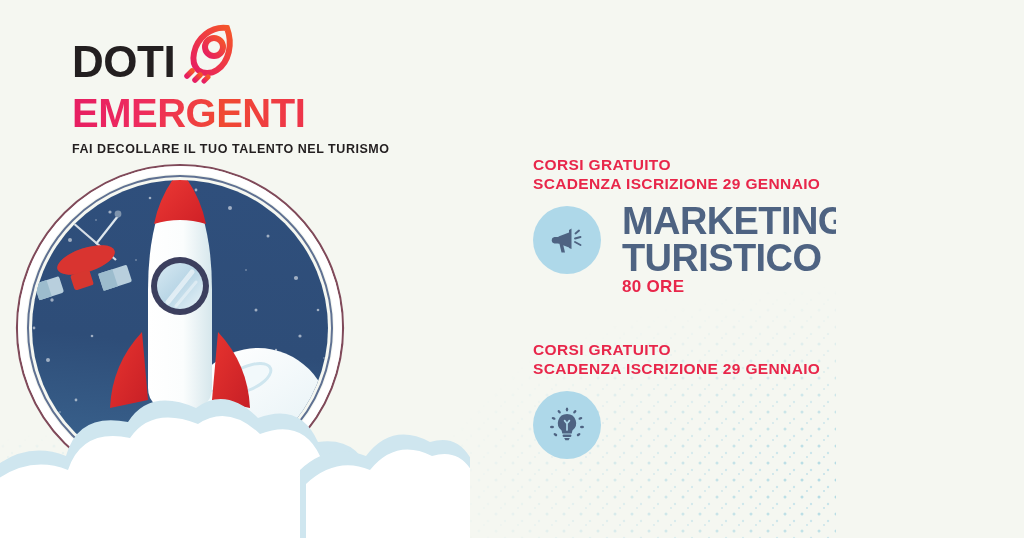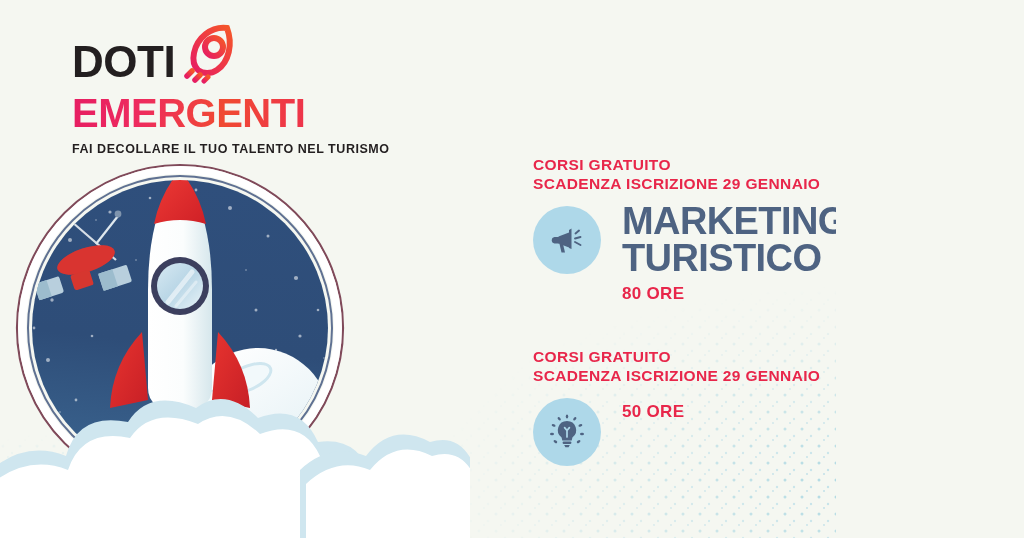--- a/index.html
+++ b/index.html
@@ -120,21 +120,20 @@
     font-weight:bold;
     line-height:37px;
     letter-spacing:-0.6px;
     font-family:"Liberation Sans", sans-serif;
   }
   .course-hours {
     color:#e8264a;
     font-size:17px;
     font-weight:bold;
     letter-spacing:0.3px;
-    margin-top:7px;
     font-family:"Liberation Sans", sans-serif;
   }
 </style>
 </head>
 <body>
 
 <div id="banner">
 
   <svg id="dot-texture" width="1024" height="538" viewBox="0 0 1024 538" aria-hidden="true">
     <defs>
@@ -377,19 +376,18 @@
               <ellipse cx="5.6" cy="12.4" rx="1.25" ry="2" transform="rotate(-68 5.6 12.4)"></ellipse>
               <ellipse cx="32.4" cy="12.4" rx="1.25" ry="2" transform="rotate(68 32.4 12.4)"></ellipse>
               <ellipse cx="4" cy="21" rx="1.25" ry="2" transform="rotate(-88 4 21)"></ellipse>
               <ellipse cx="34" cy="21" rx="1.25" ry="2" transform="rotate(88 34 21)"></ellipse>
               <ellipse cx="7.4" cy="28.6" rx="1.25" ry="2" transform="rotate(-58 7.4 28.6)"></ellipse>
               <ellipse cx="30.6" cy="28.6" rx="1.25" ry="2" transform="rotate(58 30.6 28.6)"></ellipse>
             </g>
           </svg>
         </div>
         <div class="course-text">
-          <div class="course-hours">50 ORE</div>
         </div>
       </div>
     </div>
 
   </div>
 </div>
 
 </body></html>

